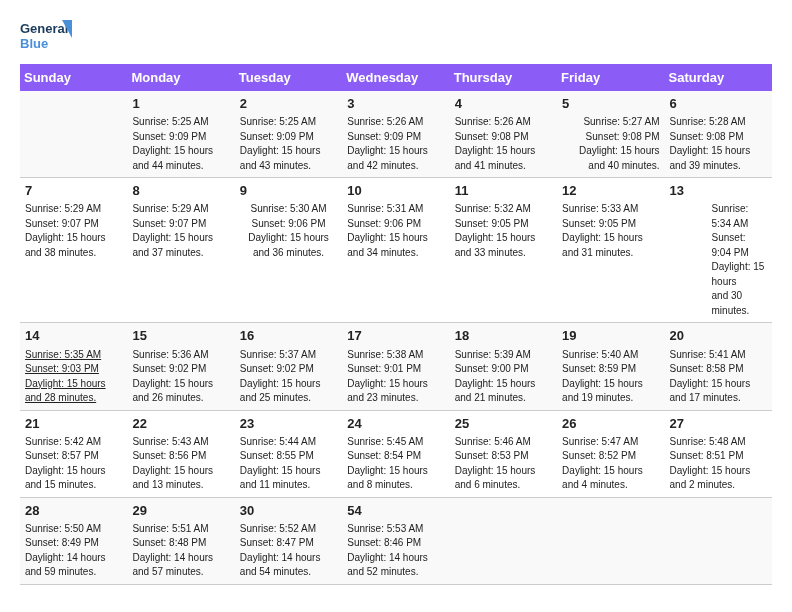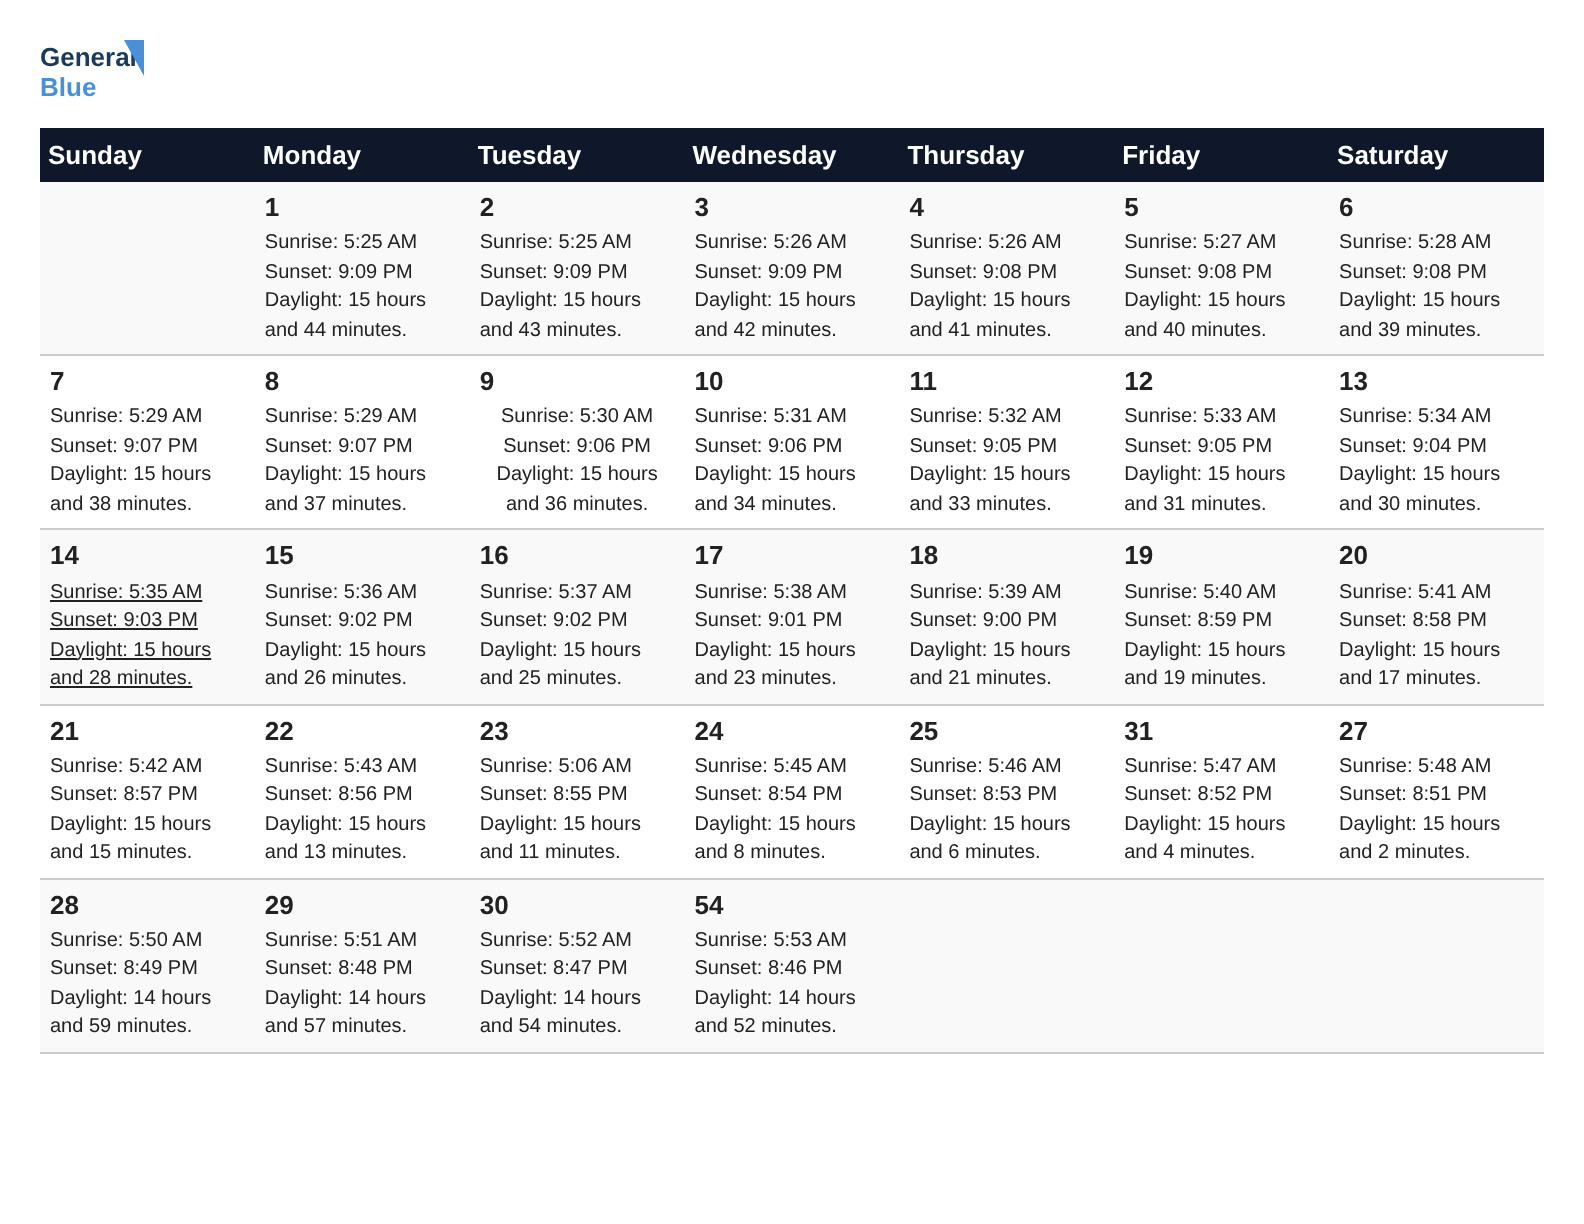--- a/index.html
+++ b/index.html
@@ -33,21 +33,21 @@
     .subtitle {
       font-size: 16px;
       color: #333;
     }
     table {
       width: 100%;
       border-collapse: collapse;
       font-size: 11px;
     }
     thead tr th {
-      background-color: #0f172a;
+      background-color: #8b5cf6;
       color: #fff;
       padding: 6px 4px;
       text-align: left;
       font-size: 13px;
       font-weight: bold;
     }
     tbody tr {
       border-bottom: 1px solid #ccc;
     }
     tbody tr:nth-child(odd) {
@@ -130,21 +130,21 @@
         </td>
         <td>
           <span class="day-num">4</span>
           <div class="day-info" style="white-space: pre-line;">Sunrise: 5:26 AM
 Sunset: 9:08 PM
 Daylight: 15 hours
 and 41 minutes.</div>
         </td>
         <td>
           <span class="day-num">5</span>
-          <div class="day-info" style="white-space: pre-line;">Sunrise: 5:27 AM
+          <div class="day-info" style="white-space: pre-line; text-align: right;">Sunrise: 5:27 AM
 Sunset: 9:08 PM
 Daylight: 15 hours
 and 40 minutes.</div>
         </td>
         <td>
           <span class="day-num">6</span>
           <div class="day-info" style="white-space: pre-line;">Sunrise: 5:28 AM
 Sunset: 9:08 PM
 Daylight: 15 hours
 and 39 minutes.</div>
@@ -188,21 +188,21 @@
         </td>
         <td>
           <span class="day-num">12</span>
           <div class="day-info" style="white-space: pre-line;">Sunrise: 5:33 AM
 Sunset: 9:05 PM
 Daylight: 15 hours
 and 31 minutes.</div>
         </td>
         <td>
           <span class="day-num">13</span>
-          <div class="day-info" style="white-space: pre-line;">Sunrise: 5:34 AM
+          <div class="day-info" style="white-space: pre-line; margin-left: 42px;">Sunrise: 5:34 AM
 Sunset: 9:04 PM
 Daylight: 15 hours
 and 30 minutes.</div>
         </td>
       </tr>
       <tr>
         <td>
           <span class="day-num">14</span>
           <div class="day-info" style="white-space: pre-line; text-decoration: underline;">Sunrise: 5:35 AM
 Sunset: 9:03 PM
@@ -262,41 +262,41 @@
         </td>
         <td>
           <span class="day-num">22</span>
           <div class="day-info" style="white-space: pre-line;">Sunrise: 5:43 AM
 Sunset: 8:56 PM
 Daylight: 15 hours
 and 13 minutes.</div>
         </td>
         <td>
           <span class="day-num">23</span>
-          <div class="day-info" style="white-space: pre-line;">Sunrise: 5:06 AM
+          <div class="day-info" style="white-space: pre-line;">Sunrise: 5:44 AM
 Sunset: 8:55 PM
 Daylight: 15 hours
 and 11 minutes.</div>
         </td>
         <td>
           <span class="day-num">24</span>
           <div class="day-info" style="white-space: pre-line;">Sunrise: 5:45 AM
 Sunset: 8:54 PM
 Daylight: 15 hours
 and 8 minutes.</div>
         </td>
         <td>
           <span class="day-num">25</span>
           <div class="day-info" style="white-space: pre-line;">Sunrise: 5:46 AM
 Sunset: 8:53 PM
 Daylight: 15 hours
 and 6 minutes.</div>
         </td>
         <td>
-          <span class="day-num">31</span>
+          <span class="day-num">26</span>
           <div class="day-info" style="white-space: pre-line;">Sunrise: 5:47 AM
 Sunset: 8:52 PM
 Daylight: 15 hours
 and 4 minutes.</div>
         </td>
         <td>
           <span class="day-num">27</span>
           <div class="day-info" style="white-space: pre-line;">Sunrise: 5:48 AM
 Sunset: 8:51 PM
 Daylight: 15 hours

